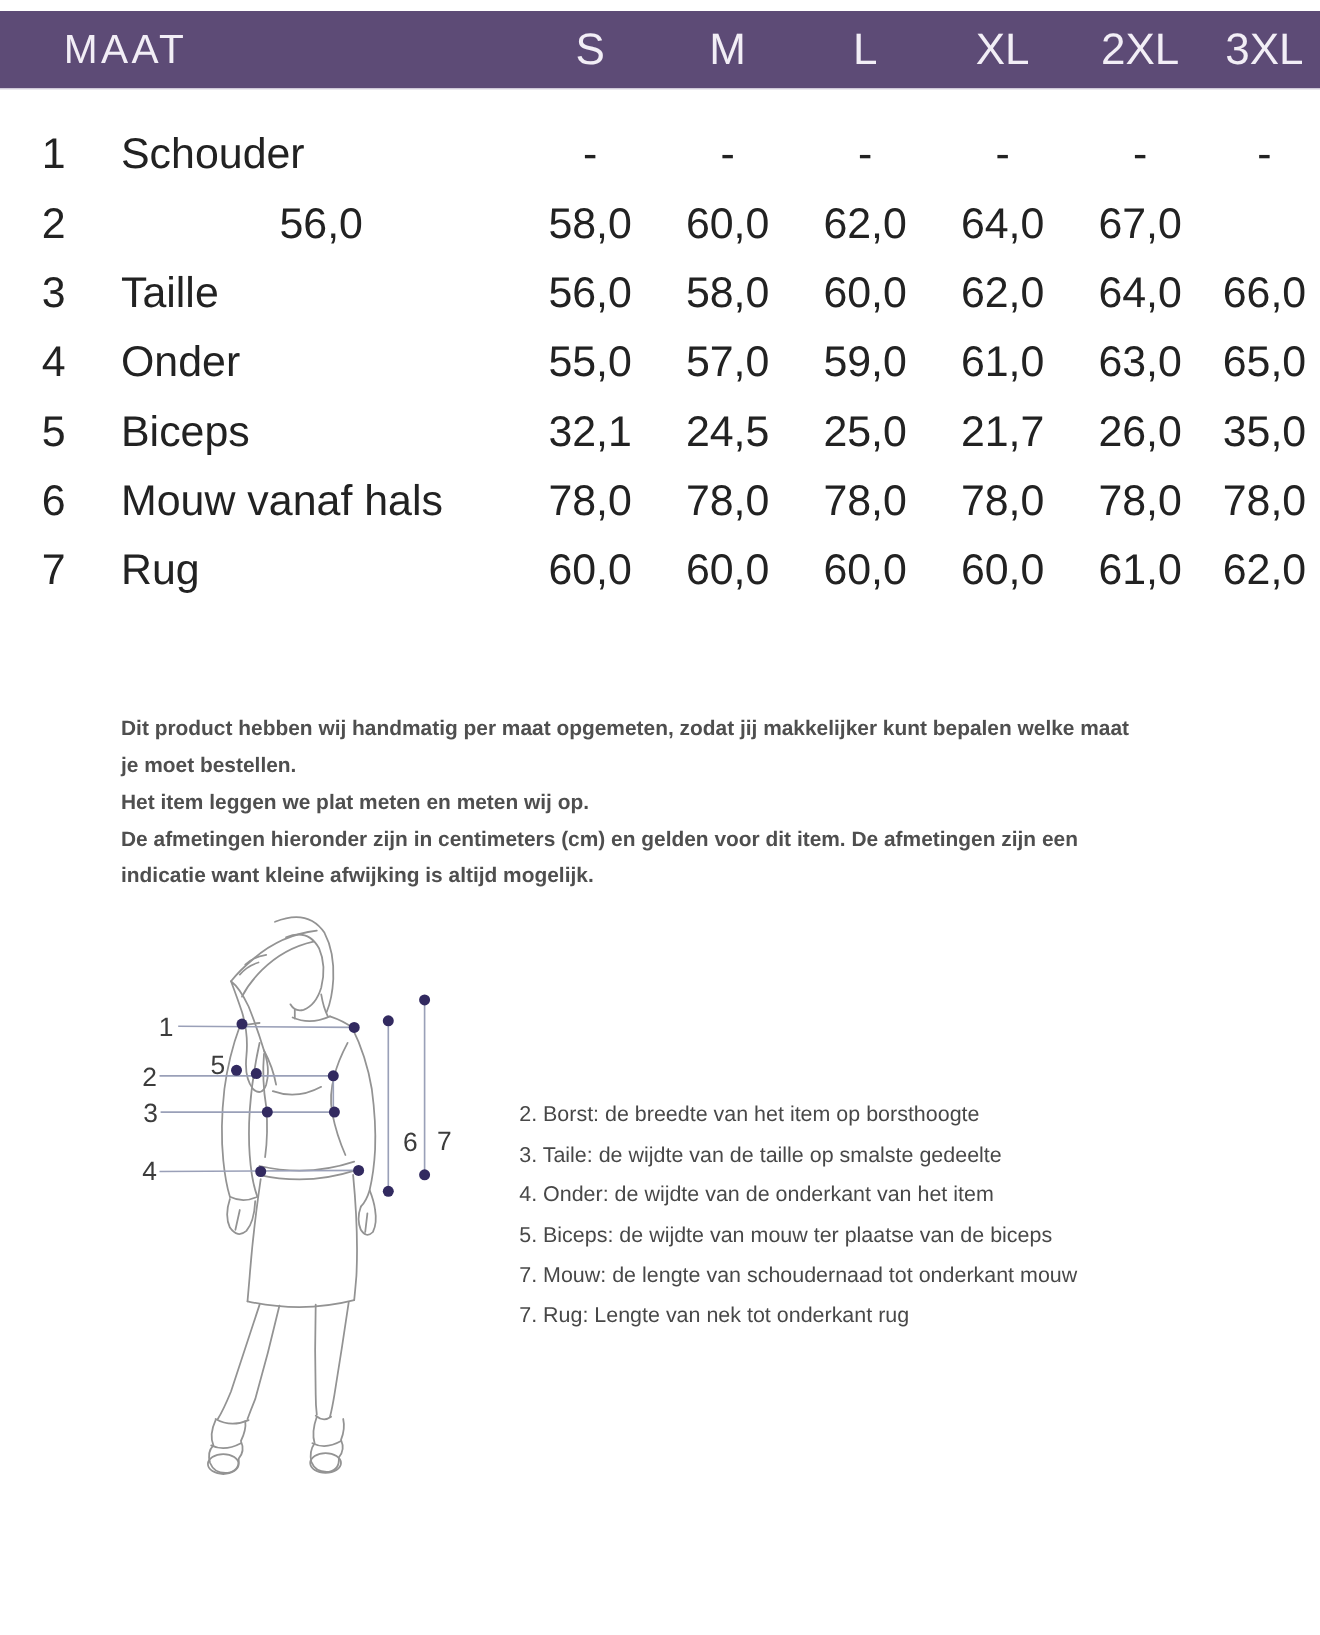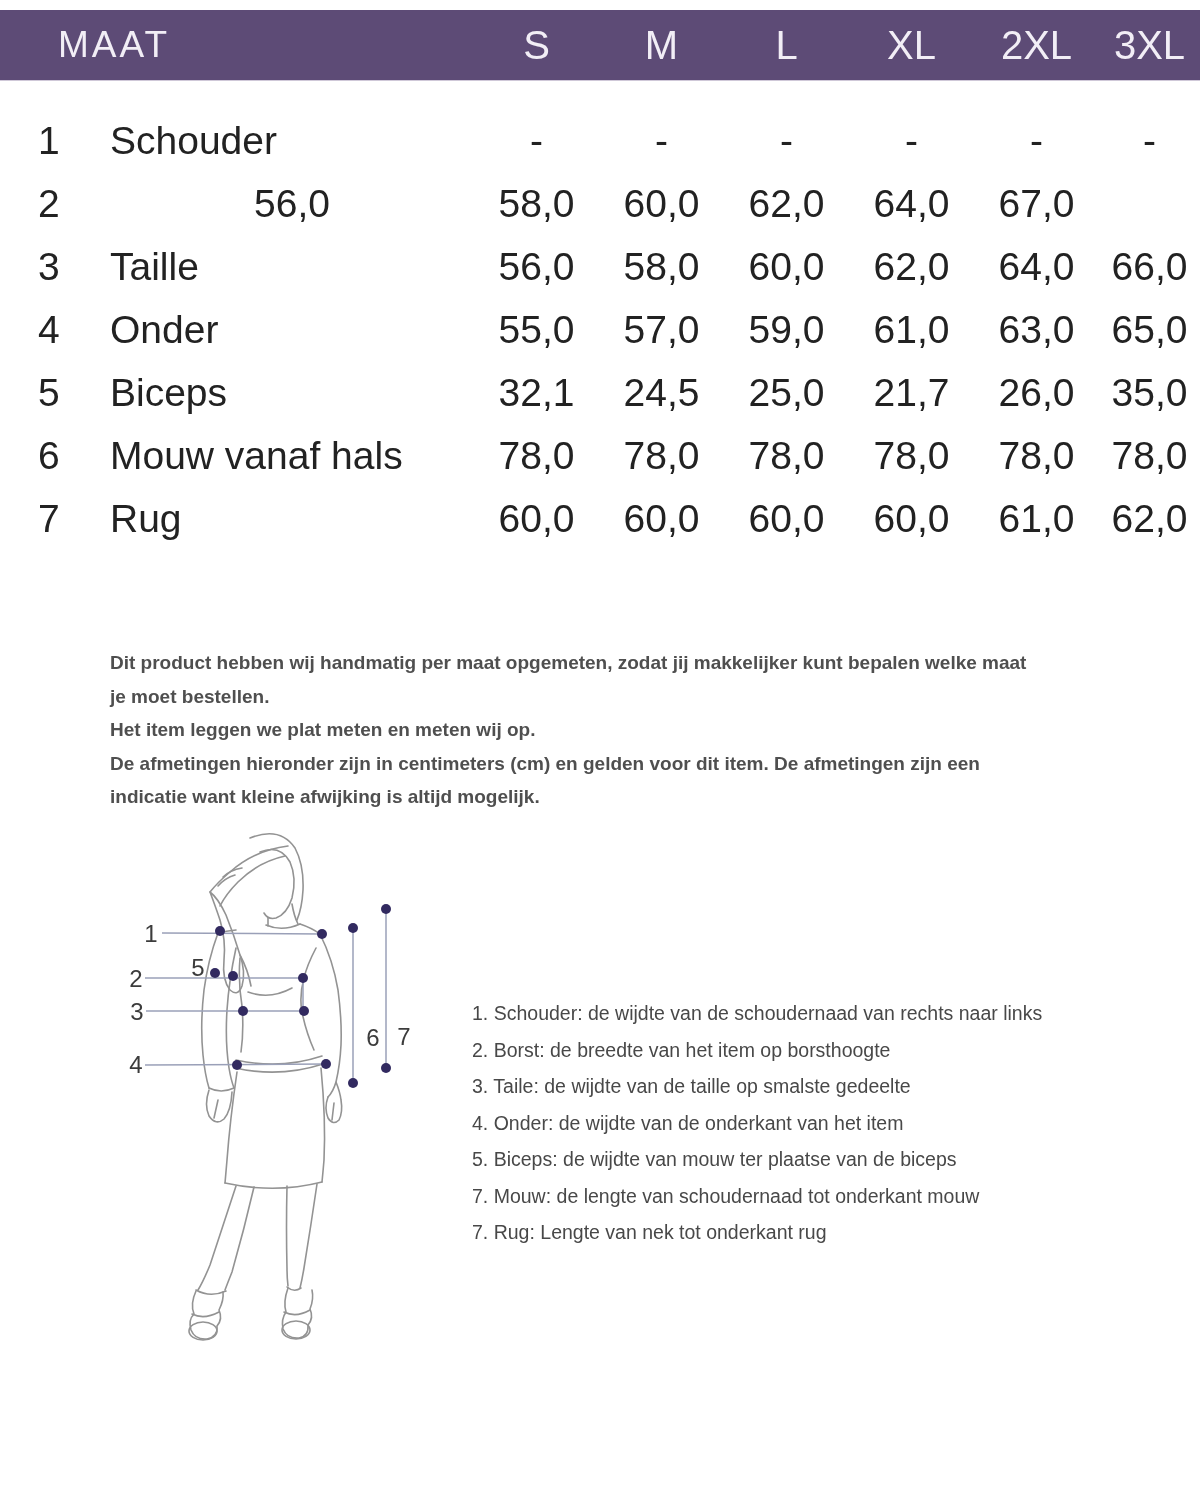--- a/index.html
+++ b/index.html
@@ -247,21 +247,20 @@
         <text class="marker-label" x="47" y="200">3</text>
         <text class="marker-label" x="46" y="253">4</text>
         <text class="marker-label" x="108" y="156">5</text>
         <text class="marker-label" x="283" y="226">6</text>
         <text class="marker-label" x="314" y="225">7</text>
       </g>
     </svg>
   </div>
 
   <ul class="legend">
-    <li>1. Schouder: de wijdte van de schoudernaad van rechts naar links</li>
     <li>2. Borst: de breedte van het item op borsthoogte</li>
     <li>3. Taile: de wijdte van de taille op smalste gedeelte</li>
     <li>4. Onder: de wijdte van de onderkant van het item</li>
     <li>5. Biceps: de wijdte van mouw ter plaatse van de biceps</li>
     <li>7. Mouw: de lengte van schoudernaad tot onderkant mouw</li>
     <li>7. Rug: Lengte van nek tot onderkant rug</li>
   </ul>
 
 </div>
 

